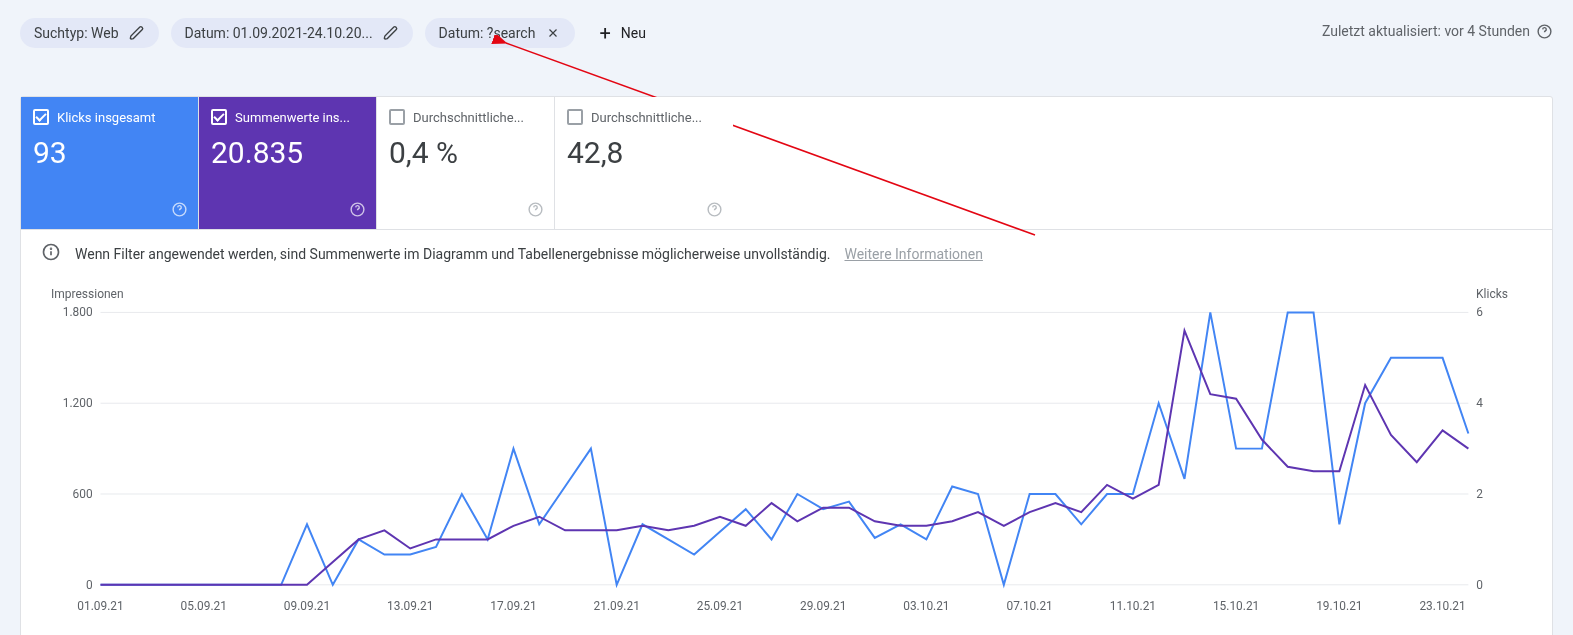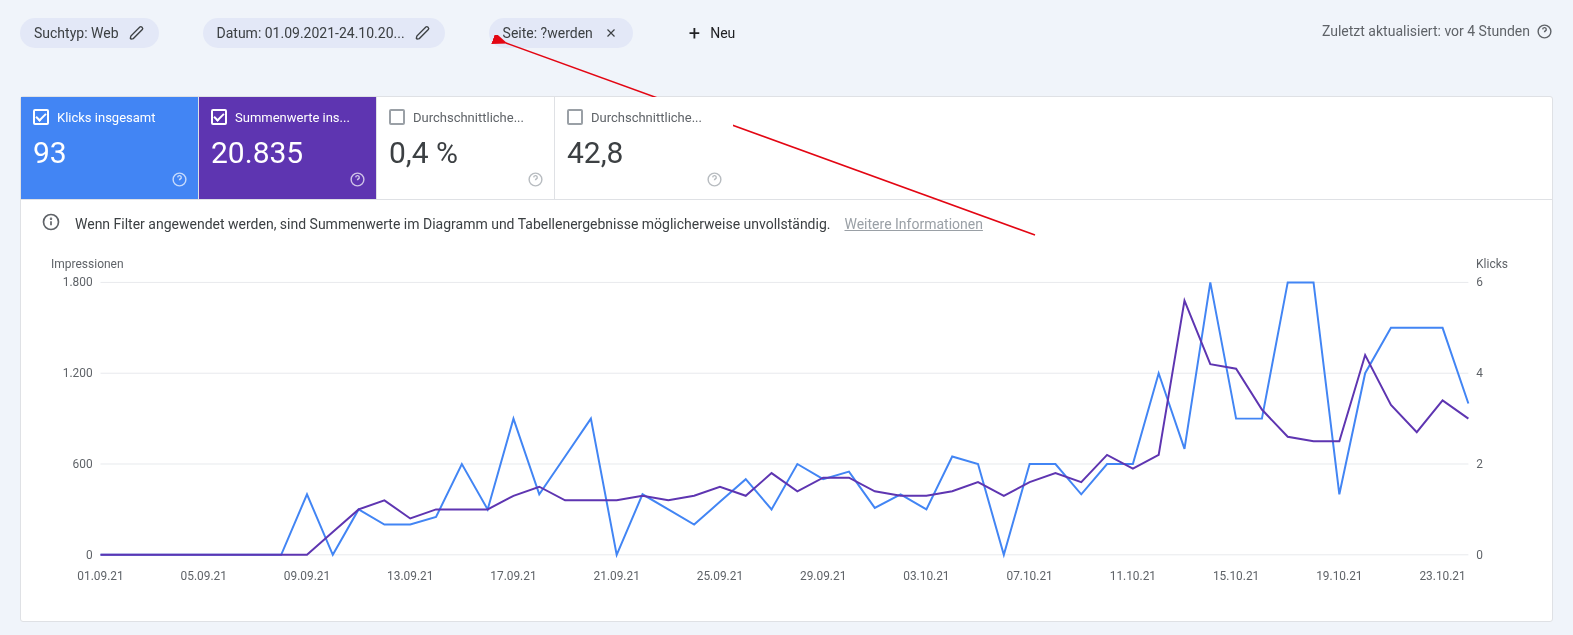--- a/index.html
+++ b/index.html
@@ -8,21 +8,20 @@
     font-family: 'Google Sans', Roboto, Arial, sans-serif;
     background: #f0f4fa;
     color: #3c4043;
     font-size: 14px;
     width: 1573px;
   }
   .top-bar {
     display: flex;
     align-items: center;
     padding: 14px 20px;
-    gap: 32px;
   }
   .chip {
     display: inline-flex;
     align-items: center;
     background: #e3e8f7;
     border-radius: 20px;
     padding: 7px 14px;
     margin-right: 12px;
     font-size: 14px;
     color: #3c4043;
@@ -61,21 +60,21 @@
     border: 1px solid #dfe1e5;
     border-radius: 3px;
   }
   .metrics {
     display: flex;
     border-bottom: 1px solid #dfe1e5;
   }
   .metric {
     position: relative;
     width: 178px;
-    height: 102px;
+    height: 132px;
     padding: 12px 12px;
     border-right: 1px solid #dfe1e5;
     cursor: pointer;
   }
   .metric.last { border-right: none; }
   .metric .label-row {
     display: flex;
     align-items: center;
     gap: 8px;
     font-size: 13px;
@@ -153,21 +152,21 @@
   </div>
   <div class="chip">
     <span>Datum: 01.09.2021-24.10.20...</span>
     <span class="icon-pencil">
       <svg viewBox="0 0 24 24" width="16" height="16" fill="none" stroke="currentColor" stroke-width="2">
           <path d="M3 21l3.5-.7L20 6.8a2 2 0 0 0 0-2.8l-.9-.9a2 2 0 0 0-2.8 0L2.8 16.6 2 20z"></path>
         </svg>
     </span>
   </div>
   <div class="chip">
-    <span>Seite: ?werden</span>
+    <span>Datum: ?search</span>
     <span class="icon-x">
       <svg viewBox="0 0 24 24" width="14" height="14" stroke="currentColor" stroke-width="2">
           <path d="M6 6l12 12M18 6L6 18"></path>
         </svg>
     </span>
   </div>
   <div class="new-btn">
     <span class="plus">+</span>
     <span>Neu</span>
   </div>

